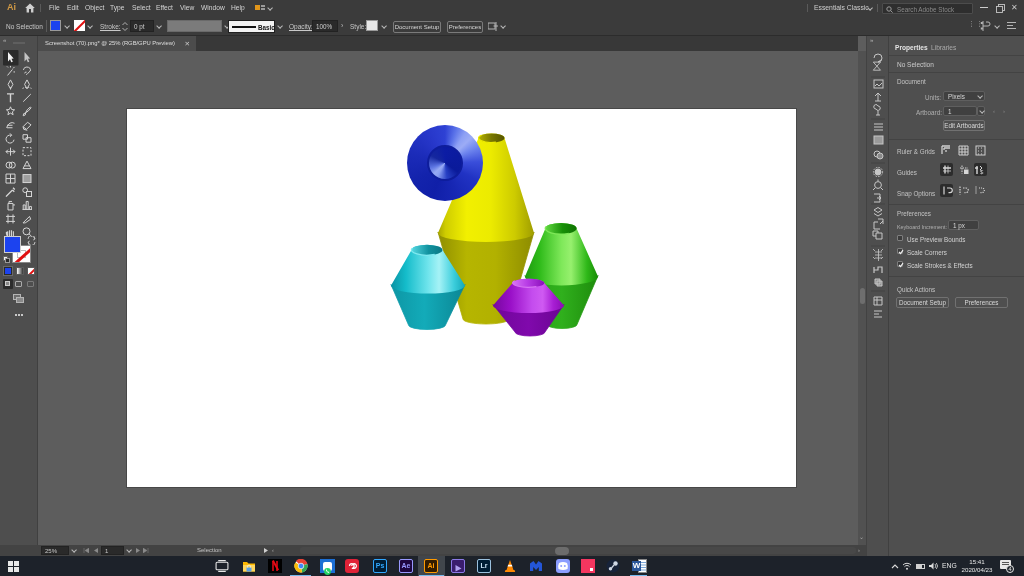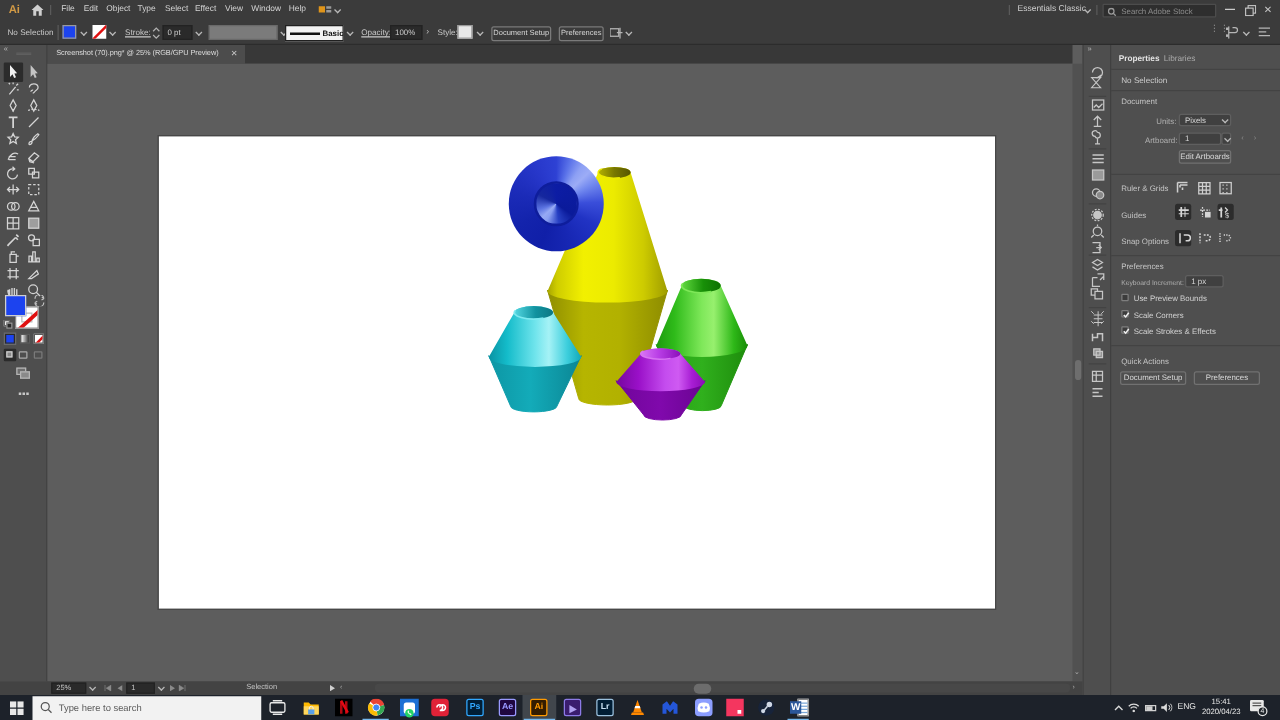--- a/index.html
+++ b/index.html
@@ -526,27 +526,20 @@
     <div class="abs" style="left:858px;top:2px;color:#aaa;font-size:5.5px">›</div>
   </div>
 
   <div id="taskbar" class="abs">
     <svg class="abs" style="left:8px;top:5px" width="11" height="11" viewBox="0 0 11 11">
       <rect x="0" y="0" width="5" height="5" fill="#e8e8e8"></rect>
       <rect x="6" y="0" width="5" height="5" fill="#e8e8e8"></rect>
       <rect x="0" y="6" width="5" height="5" fill="#e8e8e8"></rect>
       <rect x="6" y="6" width="5" height="5" fill="#e8e8e8"></rect>
     </svg>
-    <div class="abs" style="left:26px;top:1px;width:183px;height:19px;background:#f2f2f2">
-      <svg style="position:absolute;left:6px;top:4px" width="11" height="11" viewBox="0 0 11 11">
-        <circle cx="4.2" cy="4.2" r="3.2" stroke="#555" fill="none"></circle>
-        <path d="M6.6,6.6 l2.6,2.6" stroke="#555"></path>
-      </svg>
-      <span style="position:absolute;left:21px;top:5px;color:#5a5a5a;font-size:7.5px">Type here to search</span>
-    </div>
 
     <svg class="tbicon" style="left:215px" width="13" height="14" viewBox="0 0 13 13">
       <g stroke="#e8e8e8" fill="none">
         <rect x="1" y="3" width="11" height="7" rx="1"></rect>
         <path d="M3,1.5 h7 M3,11.5 h7"></path>
       </g>
     </svg>
 
     <svg class="tbicon" style="left:242px" width="14" height="14" viewBox="0 0 14 14">
       <path d="M1,3 h4 l1.5,1.5 h6.5 v8 h-12 Z" fill="#ffb900"></path>

